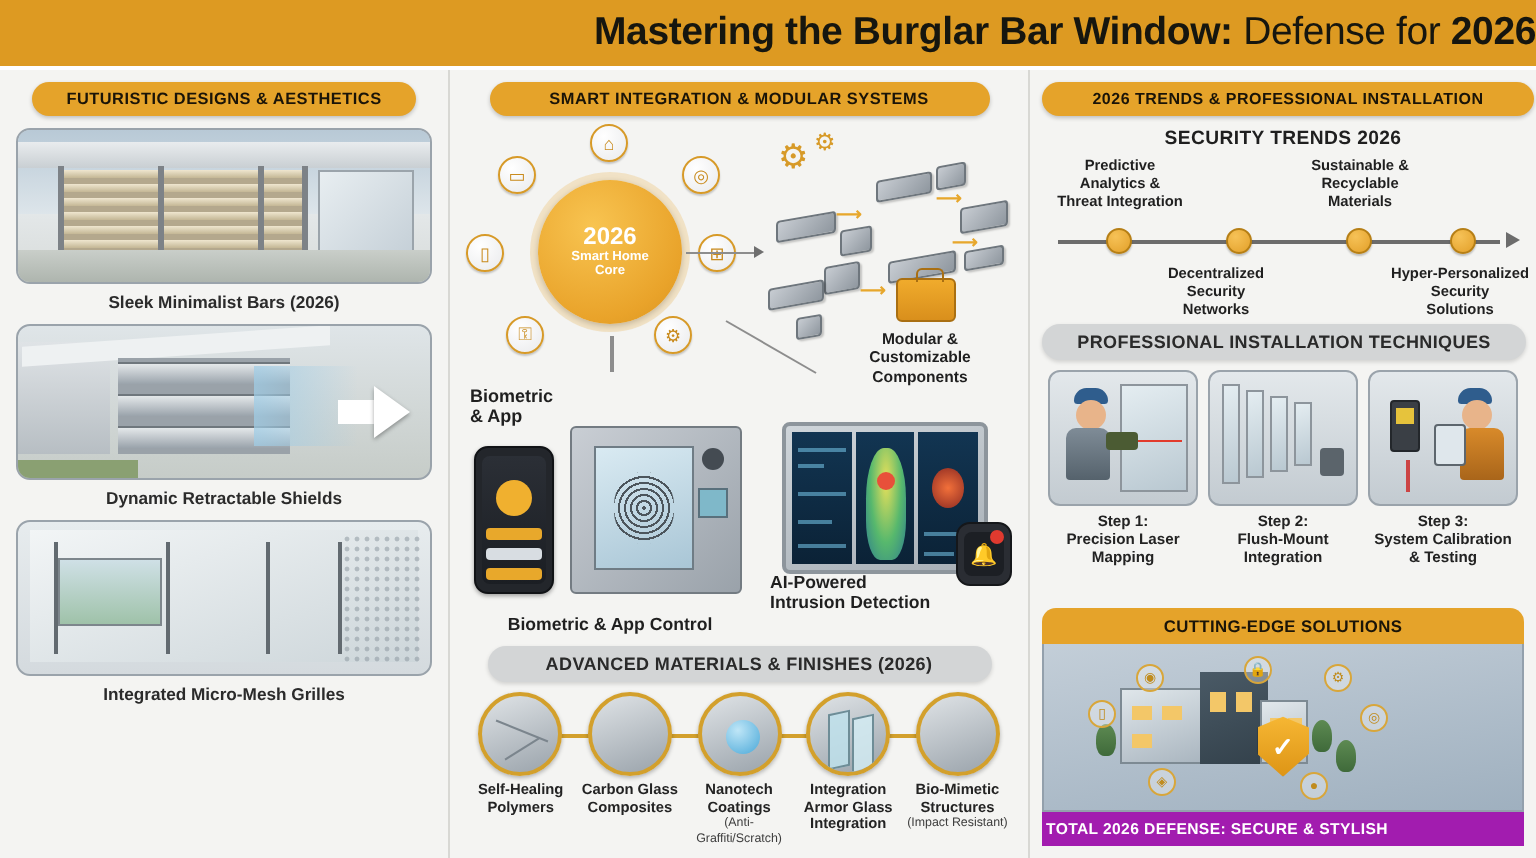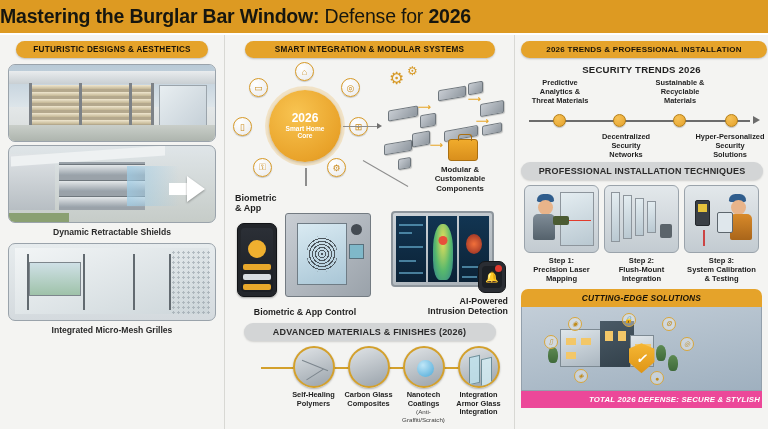--- a/index.html
+++ b/index.html
@@ -8,21 +8,21 @@
     font-family:"Liberation Sans", sans-serif;
     background:#f2f2f0;
     color:#262626;
     -webkit-font-smoothing:antialiased;
   }
   .page { position:relative; width:768px; height:429px; background:#f4f4f2; }
 
   
   .header {
     height:35px; background:#dd9a22;
-    display:flex; align-items:center; justify-content:flex-start;
+    display:flex; align-items:center; justify-content:flex-end;
     border-bottom:2px solid #ffffff;
   }
   .header h1 { font-size:19.5px; font-weight:bold; color:#16160f; letter-spacing:-0.2px; white-space:nowrap; }
   .header h1 .light { font-weight:normal; }
 
   
   .cols { display:flex; height:394px; }
   .col-left   { width:224px; position:relative; padding:6px 8px 4px; }
   .col-mid    { width:291px; position:relative; padding:6px 6px 4px;
                 border-left:1px solid #d8d8d4; border-right:1px solid #d8d8d4; }
@@ -151,21 +151,21 @@
   .ai-body { position:absolute; left:50%; top:8px; transform:translateX(-50%); width:20px; height:56px;
              background:radial-gradient(ellipse at 50% 30%, #e8e05a, #57b86d 55%, #2e7f8e 100%); border-radius:45% 45% 35% 35%; }
   .ai-blip { position:absolute; left:50%; top:20px; transform:translateX(-50%); width:9px; height:9px;
              border-radius:50%; background:#e8503a; }
   .ai-line { position:absolute; left:3px; right:3px; height:2px; background:rgba(120,200,235,.55); }
   .watch { position:absolute; right:2px; bottom:26px; width:28px; height:32px; border-radius:7px;
            background:#2a2d33; border:1.6px solid #15171a; }
   .watch .wf { position:absolute; inset:4px 3px; border-radius:4px; background:#1c1f24;
                display:flex; align-items:center; justify-content:center; font-size:11px; color:#f2b42d; }
   .watch .dot { position:absolute; right:3px; top:3px; width:7px; height:7px; border-radius:50%; background:#e03a2f; }
-  .ai-cap { position:absolute; left:0; right:0; bottom:2px; text-align:right;
+  .ai-cap { position:absolute; left:0; right:0; bottom:12px; text-align:left;
             font-size:8.8px; font-weight:bold; color:#1f1f1f; line-height:1.2; }
 
   
   .materials { margin-top:4px; }
   .mat-row { display:flex; justify-content:flex-end; align-items:flex-start; padding:0 2px; position:relative; }
   .mat { width:55px; text-align:center; position:relative; z-index:2; }
   .mat .circ { width:42px; height:42px; border-radius:50%; margin:0 auto 3px;
                border:2.5px solid #d3a02c; box-shadow:0 1px 2px rgba(0,0,0,.28); overflow:hidden; position:relative;
                background:linear-gradient(160deg,#dfe3e6,#9aa3ab); }
   .mat .lbl { font-size:7.4px; font-weight:bold; color:#232323; line-height:1.18; }
@@ -209,21 +209,21 @@
   .worker-head { position:absolute; width:15px; height:15px; border-radius:50%; background:#e8b48a; }
   .cap-hat { position:absolute; width:17px; height:8px; border-radius:7px 7px 2px 2px; background:#2f5d8d; }
   .torso { position:absolute; width:22px; height:26px; border-radius:5px 5px 2px 2px; }
   .win-frame { position:absolute; border:1.6px solid #8d959c; background:linear-gradient(160deg,#e4edf1,#b9c8d1); }
   .laser { position:absolute; height:1.4px; background:#e23b2c; }
   .tablet { position:absolute; width:16px; height:21px; border-radius:2px; background:#dfe7ec; border:1.4px solid #5d666d; }
   .meter { position:absolute; width:15px; height:26px; border-radius:2px; background:#3a3f45; border:1px solid #23272b; }
   .meter:before { content:""; position:absolute; left:2px; top:3px; right:2px; height:8px; background:#e6c33c; }
 
   
-  .cut-wrap { margin-top:6px;font-style:italic; }
+  .cut-wrap { margin-top:21px; }
   .cut-pill { background:#e5a32a; color:#1a1408; font-size:8.4px; font-weight:bold;
               text-align:center; border-radius:7px 7px 0 0; padding:4px 6px; letter-spacing:.2px; }
   .cut-body { height:84px; position:relative; overflow:hidden;
               background:linear-gradient(170deg,#c3ced8,#9fb0bf); border:1px solid #93a0ac; border-top:none; }
   .house { position:absolute; left:38px; top:14px; width:92px; height:46px; }
   .house .b1 { position:absolute; left:0; top:8px; width:44px; height:38px;
                background:linear-gradient(160deg,#dfe6ea,#a9b5bf); border:1px solid #7d8a93; }
   .house .b2 { position:absolute; left:40px; top:0; width:34px; height:46px;
                background:linear-gradient(160deg,#4a5a66,#33414b); border:1px solid #273views; }
   .house .b3 { position:absolute; left:70px; top:14px; width:24px; height:32px;
@@ -232,22 +232,22 @@
   .shield-badge { position:absolute; left:50%; top:36px; transform:translateX(-50%);
                   width:26px; height:30px; background:linear-gradient(180deg,#f6b734,#de9516);
                   clip-path:polygon(50% 0,100% 18%,100% 62%,50% 100%,0 62%,0 18%);
                   display:flex; align-items:center; justify-content:center;
                   color:#fff; font-size:13px; font-weight:bold; box-shadow:0 1px 3px rgba(0,0,0,.3); }
   .mini-ic { position:absolute; width:14px; height:14px; border-radius:50%;
              background:rgba(255,255,255,.35); border:1px solid #d8a63a;
              display:flex; align-items:center; justify-content:center; font-size:7px; color:#c08c1e; }
   .tree { position:absolute; width:10px; height:16px; border-radius:50% 50% 40% 40%;
           background:linear-gradient(180deg,#5d8a52,#3f6a3a); }
-  .cut-foot { background:#ec4899; color:#ffffff; font-size:7.8px; font-weight:bold;
-              text-align:right; padding:4px 2px; letter-spacing:.2px; }
+  .cut-foot { background:#a21caf; color:#ffffff; font-size:7.8px; font-weight:bold;
+              text-align:left; padding:4px 2px; letter-spacing:.2px; }
 </style>
 </head>
 <body>
 
 <div class="page">
 
   <div class="header">
     <h1><span>Mastering the Burglar Bar Window:</span><span class="light"> Defense for </span><span>2026</span></h1>
   </div>
 
@@ -269,20 +269,21 @@
               <i></i>
               <i></i>
               <i></i>
             </div>
           <div class="post" style="left:20px"></div>
           <div class="post" style="left:70px"></div>
           <div class="post" style="left:120px"></div>
           <div class="post" style="left:142px"></div>
           <div class="grnd"></div>
         </div>
+        <div class="lcap">Sleek Minimalist Bars (2026)</div>
       </div>
 
       <div class="lcard">
         <div class="lthumb t3">
           <div class="wall"></div>
           <div class="eave"></div>
           <div class="shield">
             <i style="top:2px"></i>
               <i style="top:18px"></i>
               <i style="top:34px"></i>
@@ -437,43 +438,49 @@
             <div class="sub">(Anti-Graffiti/Scratch)</div>
           </div>
 
           <div class="mat">
             <div class="circ m4"></div>
             <div class="lbl">Integration</div>
             <div class="lbl">Armor Glass</div>
             <div class="lbl">Integration</div>
           </div>
 
+          <div class="mat">
+            <div class="circ m5"></div>
+            <div class="lbl">Bio-Mimetic</div>
+            <div class="lbl">Structures</div>
+            <div class="sub">(Impact Resistant)</div>
+          </div>
         </div>
       </div>
     </div>
 
     <div class="col-right">
       <div class="pill w-right">2026 TRENDS &amp; PROFESSIONAL INSTALLATION</div>
 
       <div class="trend-box">
         <div class="trend-title">SECURITY TRENDS 2026</div>
         <div class="axis"></div>
           <div class="axis-head"></div>
 
         <div class="tnode" style="left:32px"></div>
         <div class="tnode" style="left:92px"></div>
         <div class="tnode" style="left:152px"></div>
         <div class="tnode" style="left:204px"></div>
 
         <div class="tlbl up" style="left:-4px">
           <div>Predictive</div>
           <div>Analytics &amp;</div>
-          <div>Threat Materials</div>
-        </div>
-        <div class="tlbl dn" style="left:62px">
+          <div>Threat Integration</div>
+        </div>
+        <div class="tlbl dn" style="left:44px">
           <div>Decentralized</div>
           <div>Security</div>
           <div>Networks</div>
         </div>
         <div class="tlbl up" style="left:116px">
           <div>Sustainable &amp;</div>
           <div>Recyclable</div>
           <div>Materials</div>
         </div>
         <div class="tlbl dn" style="left:166px">

